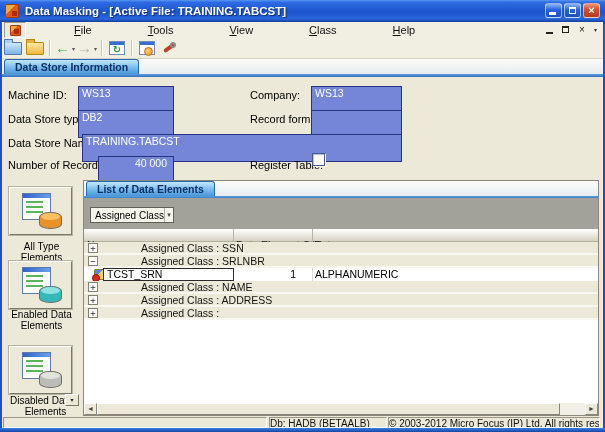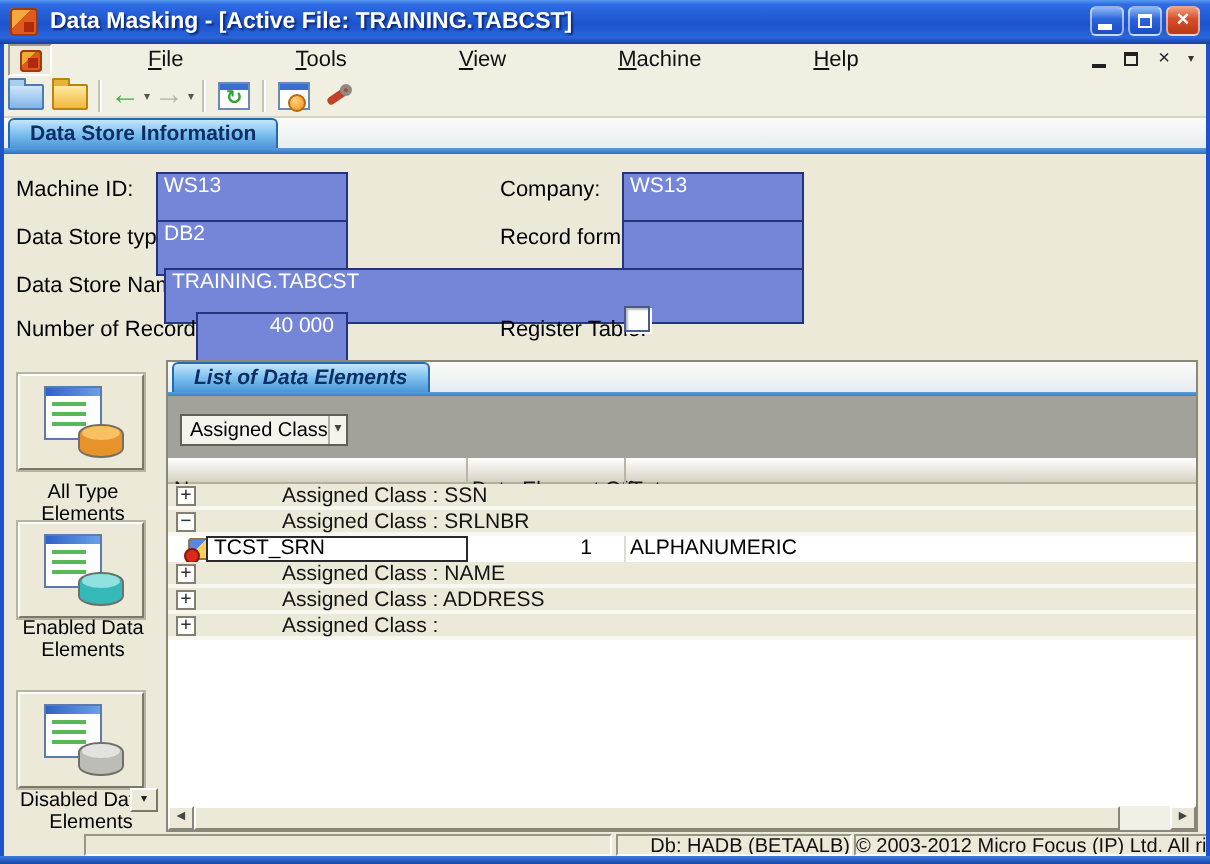--- a/index.html
+++ b/index.html
@@ -91,21 +91,21 @@
   .sb-db::before{content:"";position:absolute;left:1px;right:1px;top:0;height:7px;border-radius:50%;}
   .sb-db.orange{background:#e8922a;}.sb-db.orange::before{background:#f8c060;}
   .sb-db.teal{background:#35b8b8;}.sb-db.teal::before{background:#8fe2e0;}
   .sb-db.gray{background:#bdbdb8;}.sb-db.gray::before{background:#e2e2de;}
   .sb-label{position:absolute;left:0;width:79px;text-align:center;font-size:10px;line-height:11px;color:#000;}
   .sb-label span{display:block;}
   .sb-dd-btn{position:absolute;right:3px;width:14px;height:12px;background:#ece9d8;border:1px solid;
     border-color:#fff #7a7868 #7a7868 #fff;font-size:6px;line-height:10px;text-align:center;color:#222;box-sizing:border-box;}
   
   .panel{position:absolute;left:83px;top:180px;width:516px;height:236px;border:1px solid #8a8878;box-sizing:border-box;background:#ece9d8;}
-  .ts2{left:0;top:0;right:0;height:18px;font-style:italic;}
+  .ts2{left:0;top:0;right:0;height:18px;}
   .ts2 .tab{left:2px;}
   .groupbar{position:absolute;left:0;right:0;top:17px;height:31px;background:var(--group_bar,#a2a29a);}
   .grp-dd{position:absolute;left:6px;top:9px;width:84px;height:16px;background:#f4f3ec;border:1px solid #5f5f58;
     box-sizing:border-box;display:flex;align-items:center;}
   .grp-dd .lbl{font-size:10px;padding-left:4px;flex:1;white-space:nowrap;}
   .grp-dd .arr{width:13px;text-align:center;font-size:7px;color:#444;border-left:1px solid #b0afa4;line-height:14px;}
   .hdr{position:absolute;left:0;right:0;top:48px;height:13px;background:linear-gradient(180deg,#ffffff,#d6d2c2);
     border-bottom:1px solid #b3b0a0;box-sizing:border-box;}
   .hdr span{position:absolute;top:10px;font-size:10.5px;color:#1a1a1a;line-height:13px;white-space:nowrap;}
   .hsep{position:absolute;top:48px;width:1px;height:13px;background:#b9b6a6;}
@@ -127,21 +127,21 @@
   .rsep{position:absolute;top:0;width:1px;height:13px;background:#dedbd0;}
   .hscroll{position:absolute;left:0;right:0;bottom:0;height:12px;background:#f2f0e6;}
   .sbtn{position:absolute;top:0;width:13px;height:12px;background:#ece9d8;border:1px solid;
     border-color:#fff #88857a #88857a #fff;box-sizing:border-box;font-size:7px;line-height:10px;text-align:center;color:#444;}
   .sbtn.l{left:0}.sbtn.r{right:0}
   .thumb{position:absolute;left:13px;top:0;width:463px;height:12px;background:#ece9d8;border:1px solid;
     border-color:#fff #88857a #88857a #fff;box-sizing:border-box;}
   
   .statusbar{position:absolute;left:2px;right:2px;top:416px;height:12px;background:#ece9d8;z-index:10;}
   .seg{position:absolute;top:1px;height:11px;border:1px solid;border-color:#9a9685 #fff #fff #9a9685;
-    box-sizing:border-box;font-size:10px;line-height:9px;color:#111;text-align:right;overflow:hidden;white-space:nowrap;margin-left:39px;}
+    box-sizing:border-box;font-size:10px;line-height:9px;color:#111;text-align:left;overflow:hidden;white-space:nowrap;}
 </style>
 </head>
 <body>
 
 <div class="window">
 
   <div class="b-left"></div>
   <div class="b-right"></div>
   <div class="b-bottom"></div>
 
@@ -161,21 +161,21 @@
     </span>
   </div>
 
   <div class="menubar">
     <span class="mb-iconbox">
         <span class="app-icon sm"></span>
       </span>
     <span class="menu-item">File</span>
     <span class="menu-item">Tools</span>
     <span class="menu-item">View</span>
-    <span class="menu-item">Machine</span>
+    <span class="menu-item">Class</span>
     <span class="menu-item">Help</span>
     <span class="mb-ctls">
       <span class="mbc">
           <i class="g-min dark"></i>
         </span>
       <span class="mbc">
           <i class="g-max dark"></i>
         </span>
       <span class="mbc">×</span>
       <span class="mbc dd">▾</span>

